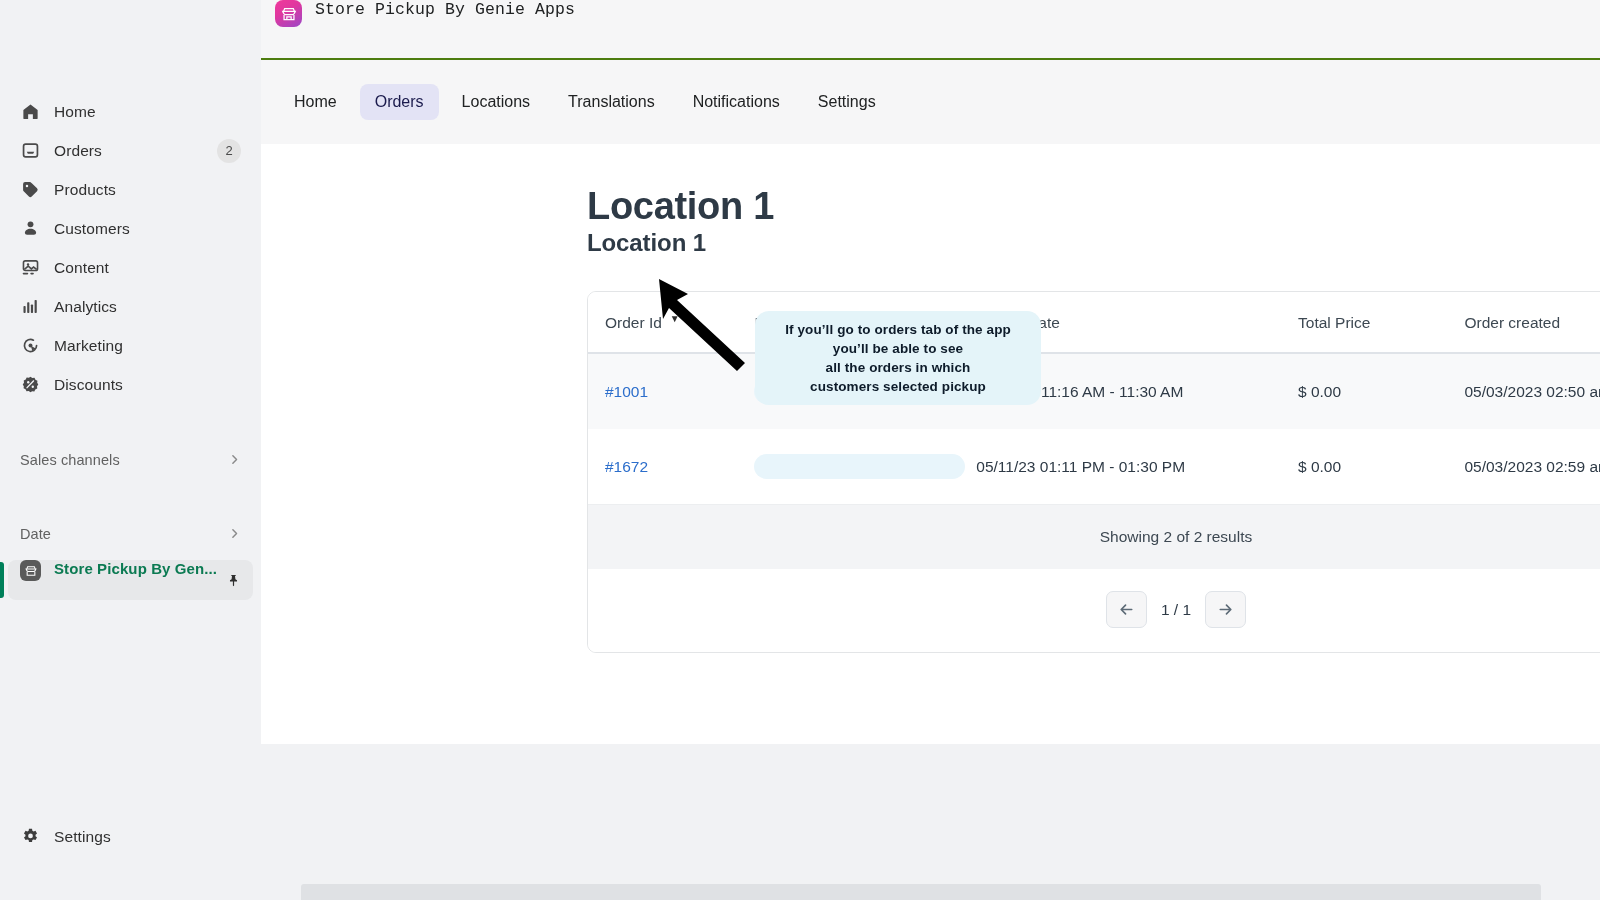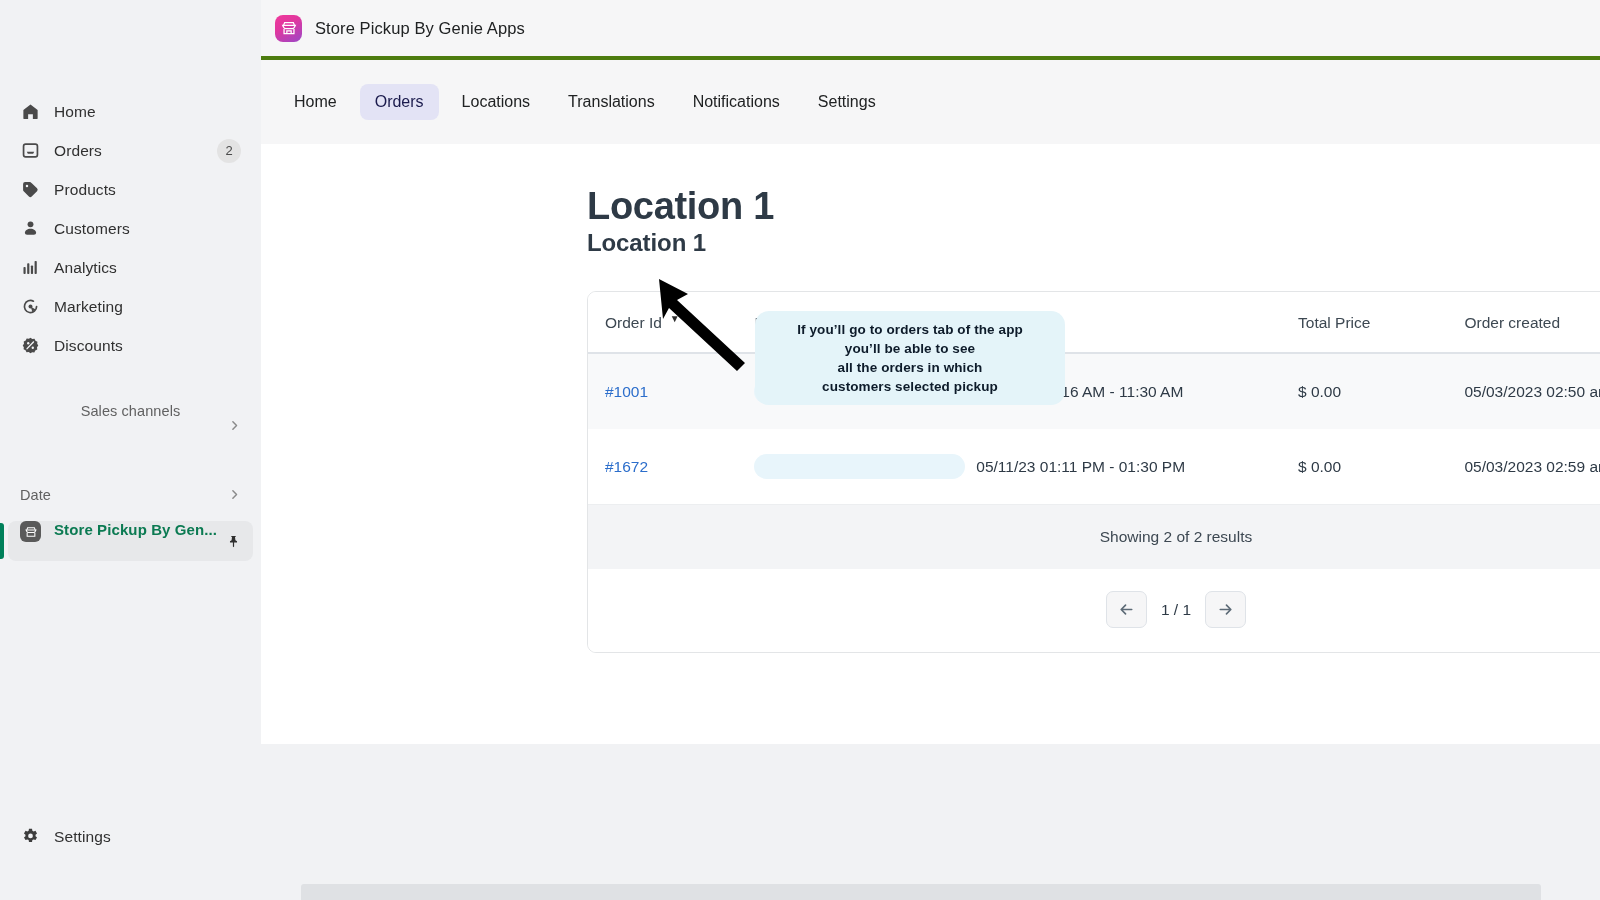--- a/index.html
+++ b/index.html
@@ -53,21 +53,21 @@
     display: flex; align-items: center;
     height: 36px; margin: 0 8px;
     padding: 0 12px;
     border-radius: 8px; cursor: pointer;
   }
   .nav-section .nav-label { color: #616161; font-size: 14.5px; }
   .chev {
     margin-left: auto; color: #8a8a8a;
     font-size: 15px; line-height: 1;
   }
-  .sec-sales { margin-top: 38px; flex-direction: column; }
+  .sec-sales { margin-top: 38px; }
   .sec-apps  { margin-top: 38px; }
 
   
   .app-row {
     position: relative;
     display: flex; 
     height: 40px; margin: 8px 8px 0 8px;
     padding: 0 12px;
     border-radius: 8px;
     background: #e7e8ea;
@@ -97,23 +97,24 @@
 
   
   .main {
     flex: 1; height: 900px;
     position: relative;
     background: #f6f6f7;
     overflow: hidden;
   }
   .app-header {
     height: 60px; background: #f6f6f7;
-    border-bottom: 4px solid #4d7c0f;
-    display: flex; align-items: center;
+    border-bottom: 2px solid #4d7c0f;
+    display: flex; 
     padding-left: 14px;
+    font-family: Liberation Mono, monospace;
   }
   .app-icon {
     width: 27px; height: 27px;
     border-radius: 8px;
     background: linear-gradient(150deg,#f0399b 0%,#e0379f 40%,#9b47c7 100%);
     display: flex; align-items: center; justify-content: center;
     margin-right: 13px; flex: 0 0 27px;
   }
   .app-title { font-size: 16.5px; color: #202223; letter-spacing: .1px; }
 
@@ -211,21 +212,21 @@
     background: #f6f6f7;
     display: flex; align-items: center; justify-content: center;
     color: #5c6a76; cursor: pointer;
   }
   .pg-num { font-size: 15.5px; color: #2e3a46; margin: 0 14px; }
 
   
   .callout {
     position: absolute;
     left: 494px; top: 167px;
-    width: 310px; height: 94px;
+    width: 286px; height: 94px;
     background: #e4f4f9; border-radius: 14px;
     display: flex; align-items: center; justify-content: center;
     z-index: 30;
   }
   .callout-text {
     font-size: 13.5px; font-weight: 700; color: #0d1b2a;
     text-align: center; line-height: 1.42;
     white-space: pre-line; letter-spacing: .1px;
   }
   .arrow-svg {
@@ -284,20 +285,31 @@
       <div class="nav-item">
         <span class="nav-icon">
           <svg width="19" height="19" viewBox="0 0 20 20" fill="#4a4a4a">
               <circle cx="10" cy="5.6" r="3.1"></circle>
               <path d="M10 10.3c-3.3 0-5.9 1.9-5.9 4.2 0 1.3 1 2 2.3 2h7.2c1.3 0 2.3-.7 2.3-2 0-2.3-2.6-4.2-5.9-4.2z"></path>
             </svg>
         </span>
         <span class="nav-label">Customers</span>
       </div>
 
+      <div class="nav-item">
+        <span class="nav-icon">
+          <svg width="19" height="19" viewBox="0 0 20 20" fill="none" stroke="#4a4a4a" stroke-width="1.7">
+              <rect x="2.6" y="3" width="14.8" height="10.2" rx="1.9"></rect>
+              <circle cx="7.4" cy="6.9" r="1.25" fill="#4a4a4a" stroke="none"></circle>
+              <path d="M3.6 12 7.6 8.6l3.3 2.8 2.3-1.9 3.2 2.6" fill="none"></path>
+              <path d="M2.6 16.4h4.2M10.6 16.4h2.1" stroke-linecap="round"></path>
+            </svg>
+        </span>
+        <span class="nav-label">Content</span>
+      </div>
 
       <div class="nav-item">
         <span class="nav-icon">
           <svg width="19" height="19" viewBox="0 0 20 20" fill="#4a4a4a">
               <rect x="2.6" y="9.4" width="2.3" height="7.4" rx=".8"></rect>
               <rect x="6.5" y="5.6" width="2.3" height="11.2" rx=".8"></rect>
               <rect x="10.4" y="8" width="2.3" height="8.8" rx=".8"></rect>
               <rect x="14.3" y="3.2" width="2.3" height="13.6" rx=".8"></rect>
             </svg>
         </span>

